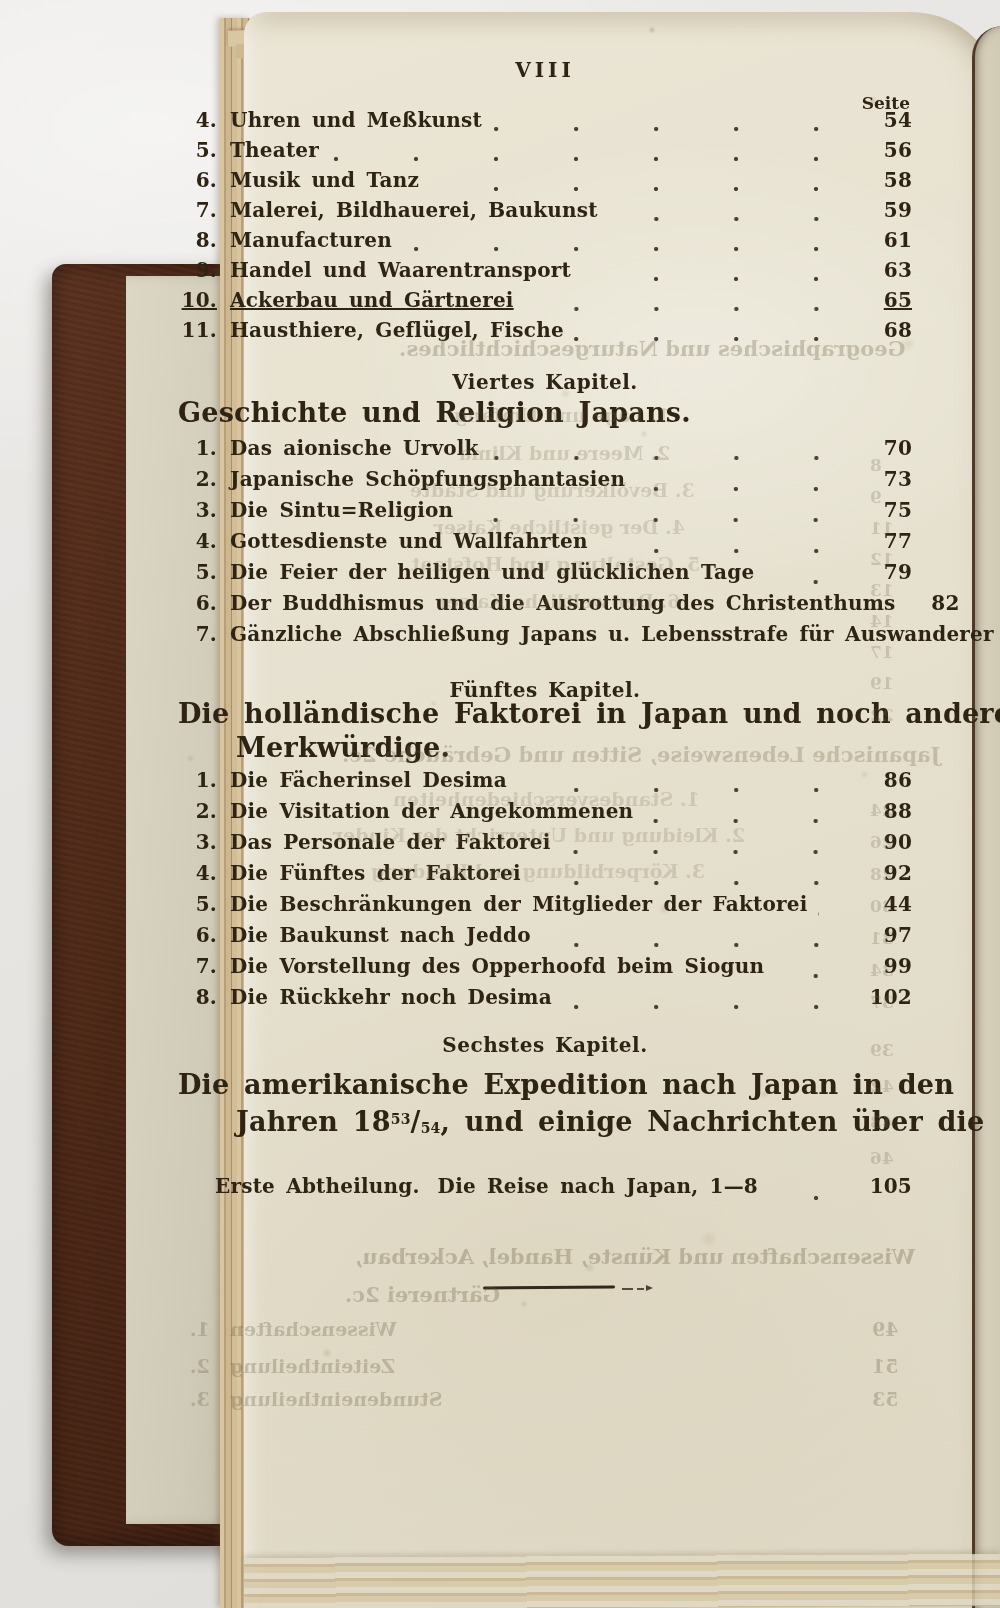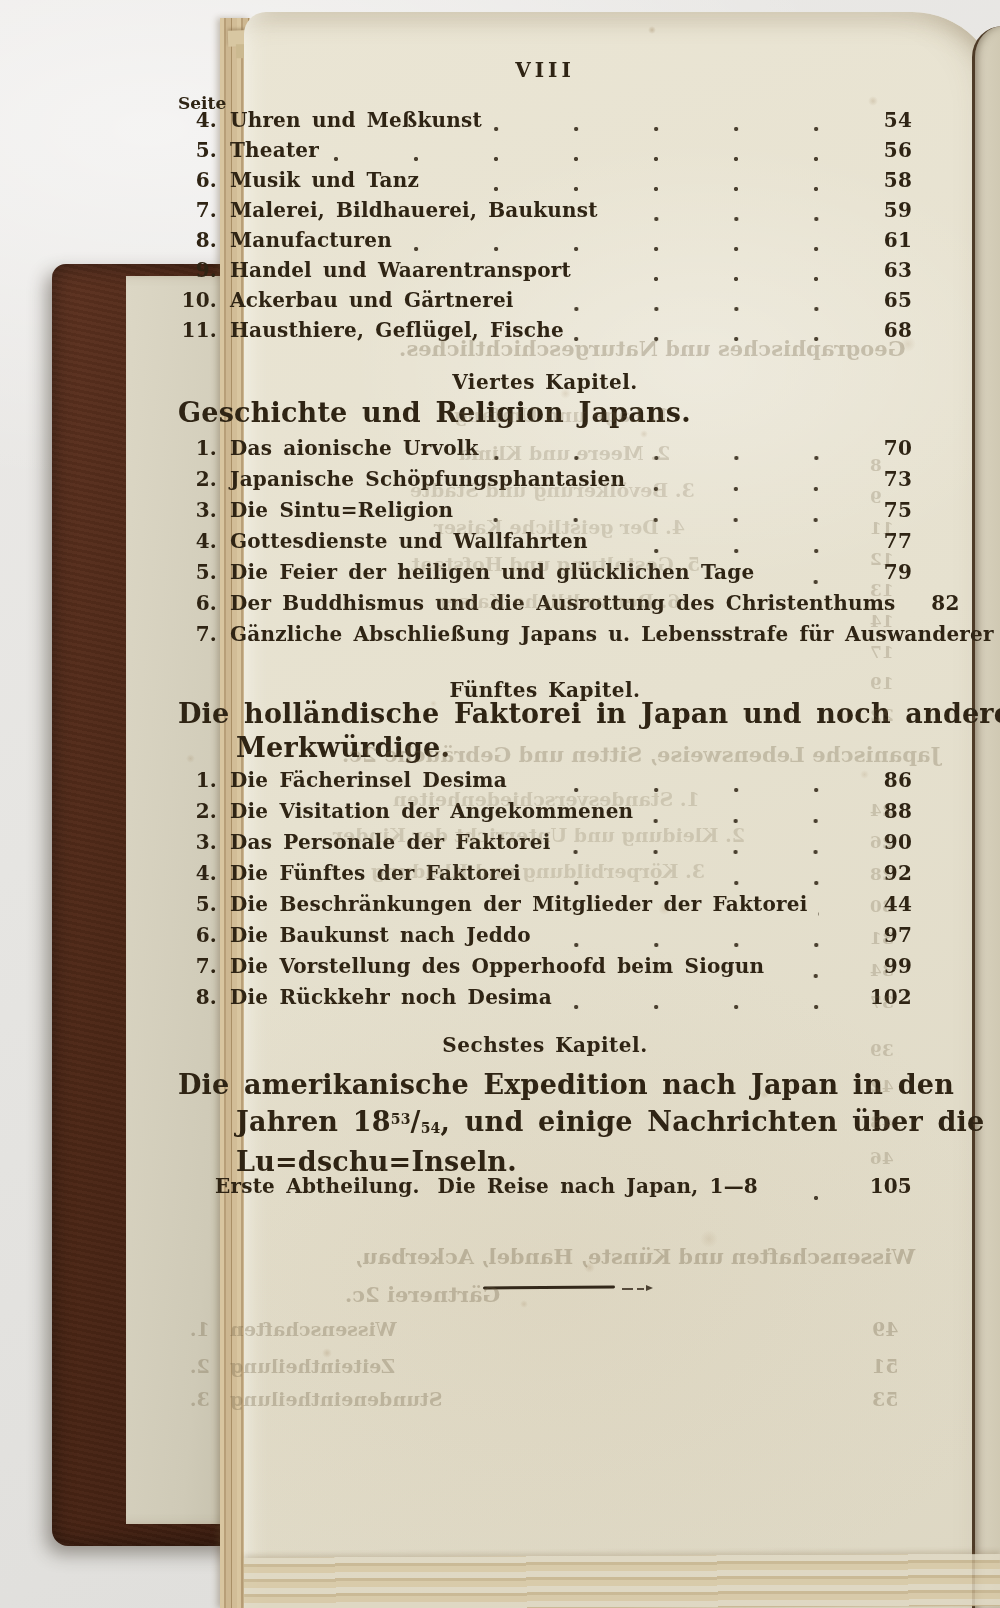--- a/index.html
+++ b/index.html
@@ -36,21 +36,21 @@
     border-left:3px solid #4e3b27;border-radius:34px 0 0 0;
     box-shadow:inset 6px 0 8px -4px rgba(60,45,25,.5);}
   .bottom-edges{position:absolute;left:244px;top:1556px;width:756px;height:52px;
     background:repeating-linear-gradient(180deg,#e0d9c4 0 6px,#c9b astounding 0,#c7b58f 6px 9px,#d8c9a6 9px 15px);
     background:repeating-linear-gradient(180deg,#e0d9c4 0 6px,#c7b58f 6px 9px,#d8c9a6 9px 15px);
     opacity:.85;transform:rotate(-.3deg);box-shadow:0 -3px 5px rgba(120,95,60,.25);}
   
   #content{position:absolute;inset:0;color:var(--ink,#2f2414);}
   .header-viii{position:absolute;left:178px;width:734px;text-align:center;
     font-size:20px;font-weight:700;letter-spacing:4px;}
-  .seite{position:absolute;left:178px;width:734px;text-align:left;font-size:17px;font-weight:700;padding-right:2px;box-sizing:border-box;}
+  .seite{position:absolute;left:178px;width:734px;text-align:right;font-size:17px;font-weight:700;padding-right:2px;box-sizing:border-box;}
   .rows{position:absolute;left:178px;width:734px;}
   .row{display:flex;align-items:baseline;font-size:20px;font-weight:700;white-space:nowrap;letter-spacing:.2px;word-spacing:4px;}
   .row .num{width:52px;text-align:right;padding-right:13px;box-sizing:border-box;flex:none;}
   .row .ttl{flex:none;}
   .leader{flex:1;align-self:flex-end;height:20px;margin:0 8px 0 10px;
     background-image:radial-gradient(circle, rgba(47,36,20,.85) 1.7px, rgba(47,36,20,0) 2.5px);
     background-size:80px 12px;background-repeat:repeat-x;background-position:right 2px bottom 3px;}
   .row .pg{width:46px;text-align:right;flex:none;}
   .kapitel{position:absolute;left:178px;width:734px;text-align:center;font-size:20px;font-weight:700;letter-spacing:.5px;word-spacing:3px;}
   .sect-title{position:absolute;left:178px;width:740px;font-size:27px;font-weight:700;line-height:34px;letter-spacing:.2px;word-spacing:5px;}
@@ -116,21 +116,21 @@
           <span class="ttl">Manufacturen</span>
           <span class="leader"></span>
           <span class="pg">61</span>
         </div>
         <div class="row" style="height: 30px;">
           <span class="num">9.</span>
           <span class="ttl">Handel und Waarentransport</span>
           <span class="leader"></span>
           <span class="pg">63</span>
         </div>
-        <div class="row" style="height: 30px;">
+        <div class="row" style="height: 30px; text-decoration: underline;">
           <span class="num">10.</span>
           <span class="ttl">Ackerbau und Gärtnerei</span>
           <span class="leader"></span>
           <span class="pg">65</span>
         </div>
         <div class="row" style="height: 30px;">
           <span class="num">11.</span>
           <span class="ttl">Hausthiere, Geflügel, Fische</span>
           <span class="leader"></span>
           <span class="pg">68</span>
@@ -235,21 +235,20 @@
           <span class="num">8.</span>
           <span class="ttl">Die Rückkehr noch Desima</span>
           <span class="leader"></span>
           <span class="pg">102</span>
         </div>
       </div>
       <div class="kapitel" style="top: 1033px; position: absolute;">Sechstes Kapitel.</div>
       <div class="sect-title" style="top: 1068px; position: absolute;">
         <div class="tline">Die amerikanische Expedition nach Japan in den</div>
         <div class="tline cont"><span>Jahren 18</span><span class="sup">53</span><span>/</span><span class="sub">54</span><span>, und einige Nachrichten über die</span></div>
-        <div class="tline cont">Lu=dschu=Inseln.</div>
       </div>
       <div class="rows" style="top: 1174px; position: absolute;">
         <div class="row abt-row" style="height: 33px;">
           <span class="lbl">Erste Abtheilung.</span>
           <span class="ttl">Die Reise nach Japan, 1—8</span>
           <span class="leader"></span>
           <span class="pg">105</span>
         </div>
       </div>
       <div class="rule-main" style="left: 483px; top: 1286px; width: 132px; position: absolute;"></div>

